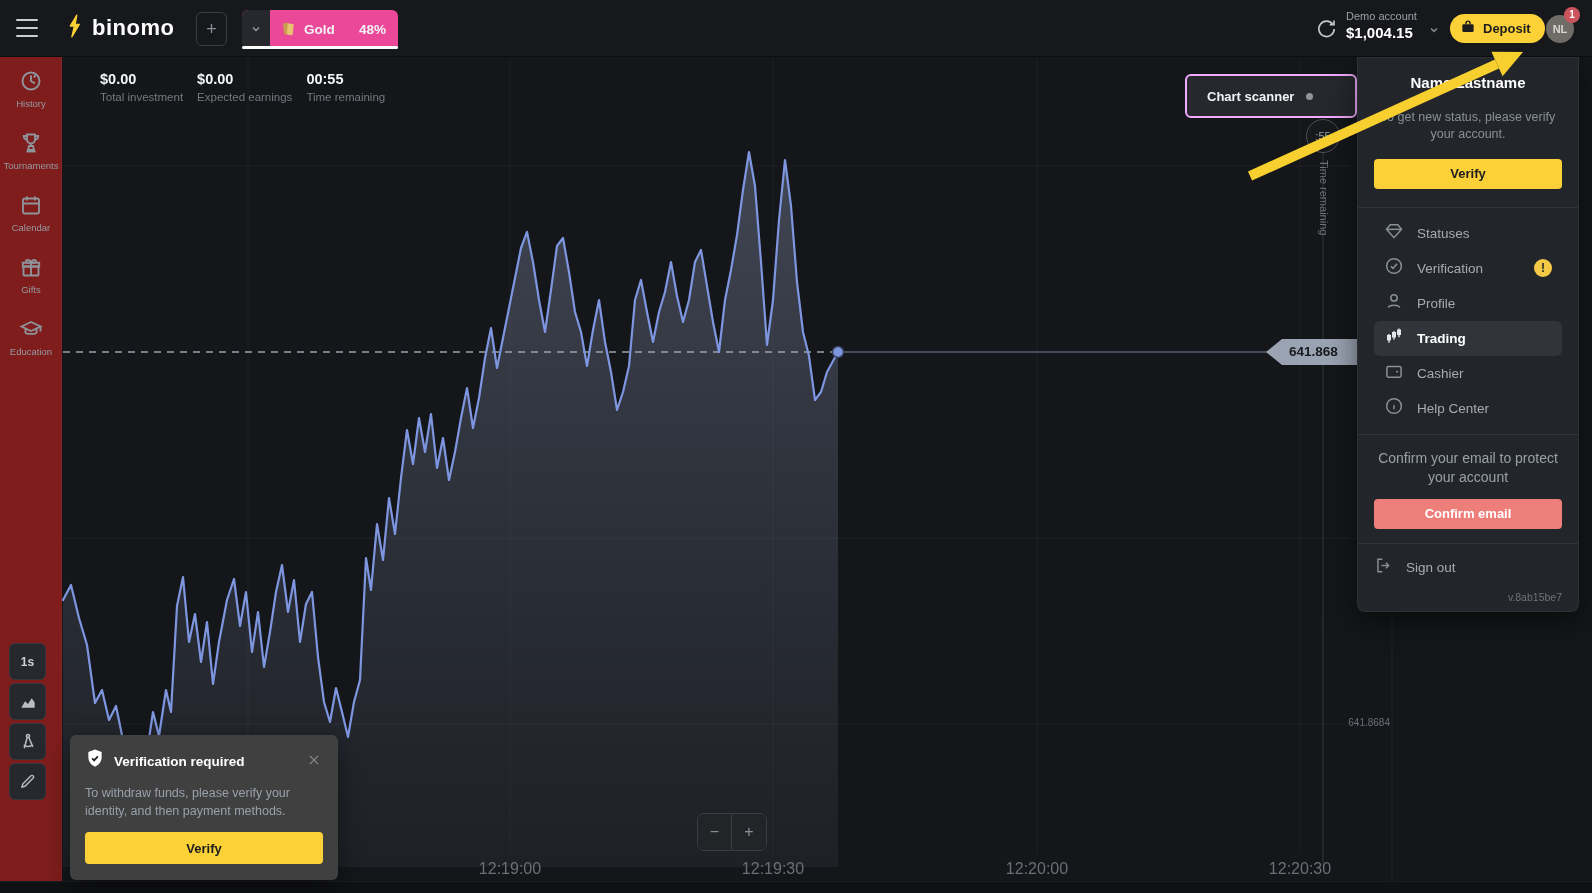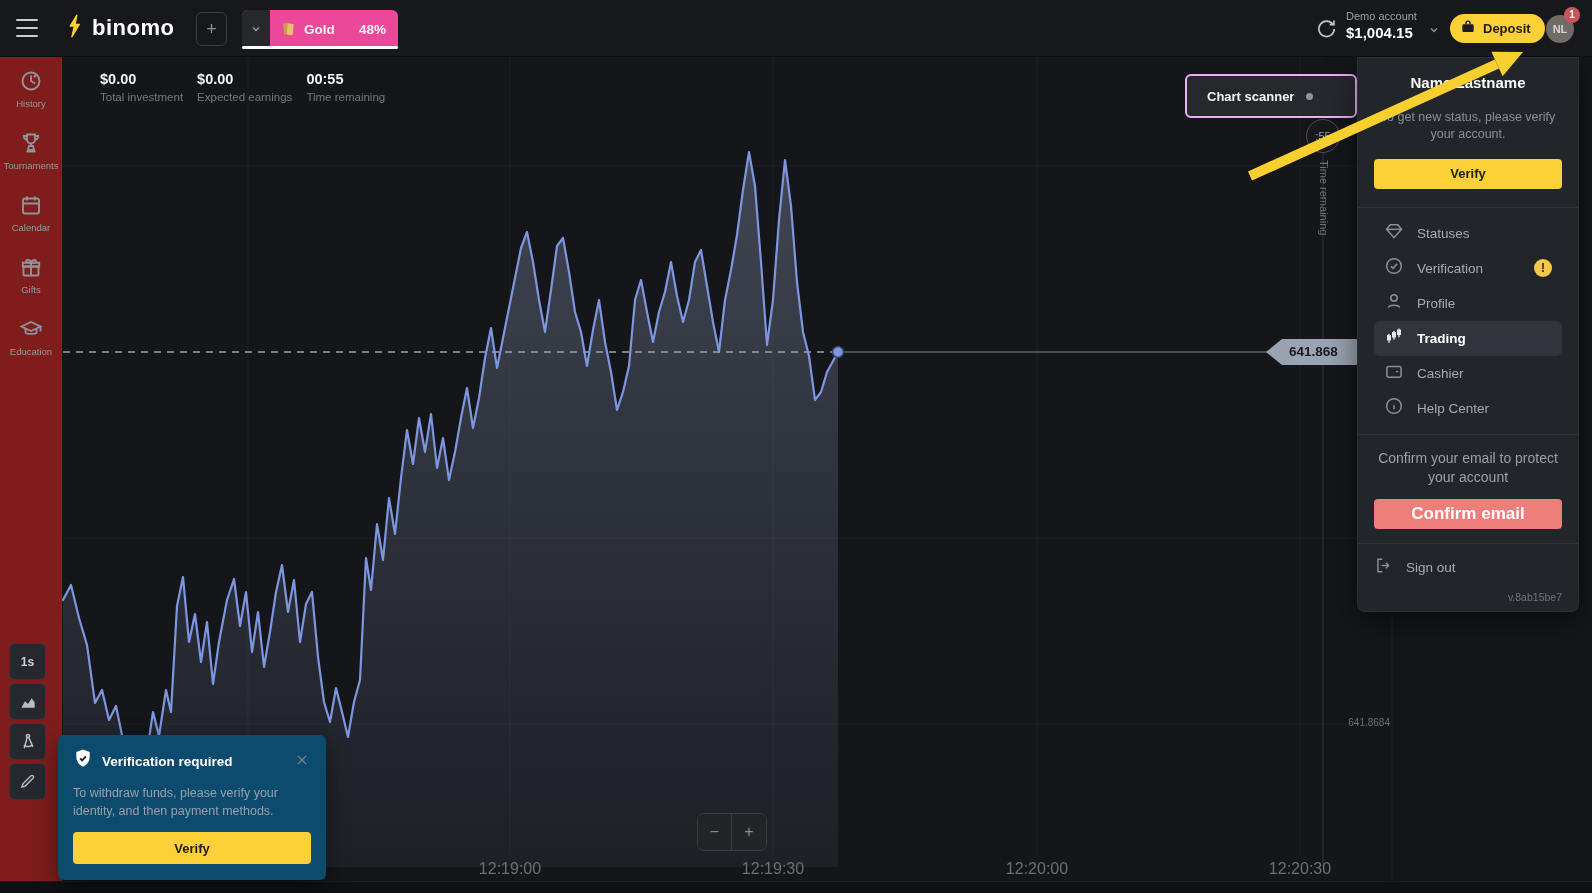--- a/index.html
+++ b/index.html
@@ -66,28 +66,28 @@
   .verify-btn { display:block; width:100%; height:30px; margin-top:16px; background:#fbd137; border:none; border-radius:4px; font-size:13px; font-weight:bold; color:#1d1d1f; cursor:pointer; font-family:"Liberation Sans",sans-serif; }
   .menu-items { border-top:1px solid rgba(255,255,255,0.07); padding:8px 16px; }
   .menu-item { display:flex; align-items:center; gap:13px; height:35px; padding:0 10px; border-radius:6px; color:#8a9098; cursor:pointer; }
   .menu-item .mlabel { font-size:13.5px; color:#a6abb3; }
   .menu-item.selected { background:#31353b; }
   .menu-item.selected .mlabel { color:#ffffff; font-weight:bold; }
   .menu-item.selected { color:#e5e7ea; }
   .mbadge { margin-left:auto; width:18px; height:18px; background:#f4c945; border-radius:50%; text-align:center; line-height:18px; font-size:12px; font-weight:bold; color:#22252a; }
   .menu-email { border-top:1px solid rgba(255,255,255,0.07); padding:14px 16px; }
   .email-hint { text-align:center; font-size:14px; line-height:1.35; color:#9aa0a8; }
-  .confirm-email-btn { display:block; width:100%; height:30px; margin-top:12px; background:#ee7e7a; border:none; border-radius:4px; font-size:17px; font-weight:bold; color:#ffffff; cursor:pointer; font-family:"Liberation Sans",sans-serif; }
+  .confirm-email-btn { display:block; width:100%; height:30px; margin-top:12px; background:#ee7e7a; border:none; border-radius:4px; font-size:13px; font-weight:bold; color:#ffffff; cursor:pointer; font-family:"Liberation Sans",sans-serif; }
   .menu-foot { border-top:1px solid rgba(255,255,255,0.07); padding:12px 16px 8px; }
   .signout-row { display:flex; align-items:center; gap:13px; color:#8a9098; cursor:pointer; }
   .signout-row .mlabel { font-size:13.5px; color:#a6abb3; }
   .version { text-align:right; font-size:10.5px; color:#6e737c; margin-top:12px; }
 
   
-  .notification { position:absolute; left:58px; top:735px; width:268px; background:#0c4a6e; border-radius:6px; box-shadow:0 8px 24px rgba(0,0,0,0.45); padding:13px 15px 16px; z-index:30; }
+  .notification { position:absolute; left:70px; top:735px; width:268px; background:#404040; border-radius:6px; box-shadow:0 8px 24px rgba(0,0,0,0.45); padding:13px 15px 16px; z-index:30; }
   .notif-head { display:flex; align-items:center; gap:9px; }
   .notif-title { font-size:13.5px; font-weight:bold; color:#ffffff; }
   .notif-close { margin-left:auto; background:none; border:none; color:#868b92; cursor:pointer; width:18px; height:18px; }
   .notif-body { font-size:12.5px; line-height:1.45; color:#99a0a9; margin-top:10px; }
   .notif-verify-btn { display:block; width:100%; height:32px; margin-top:12px; background:#fbd137; border:none; border-radius:4px; font-size:13px; font-weight:bold; color:#1d1d1f; cursor:pointer; font-family:"Liberation Sans",sans-serif; }
 
   .arrow-svg { position:absolute; left:0; top:0; z-index:60; pointer-events:none; }
 </style>
 </head>
 <body>

